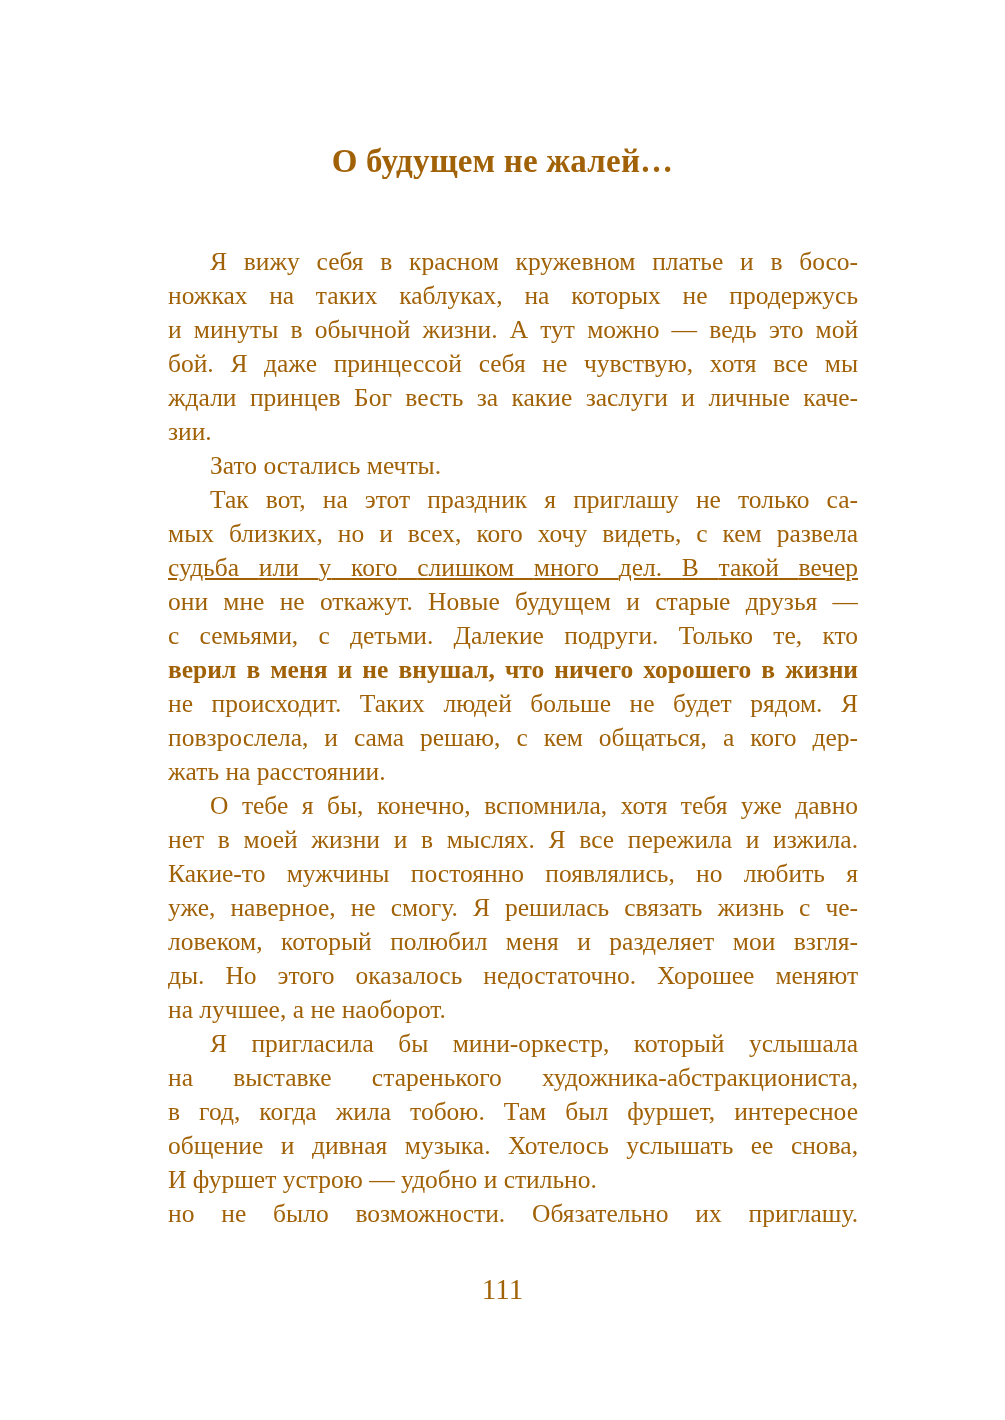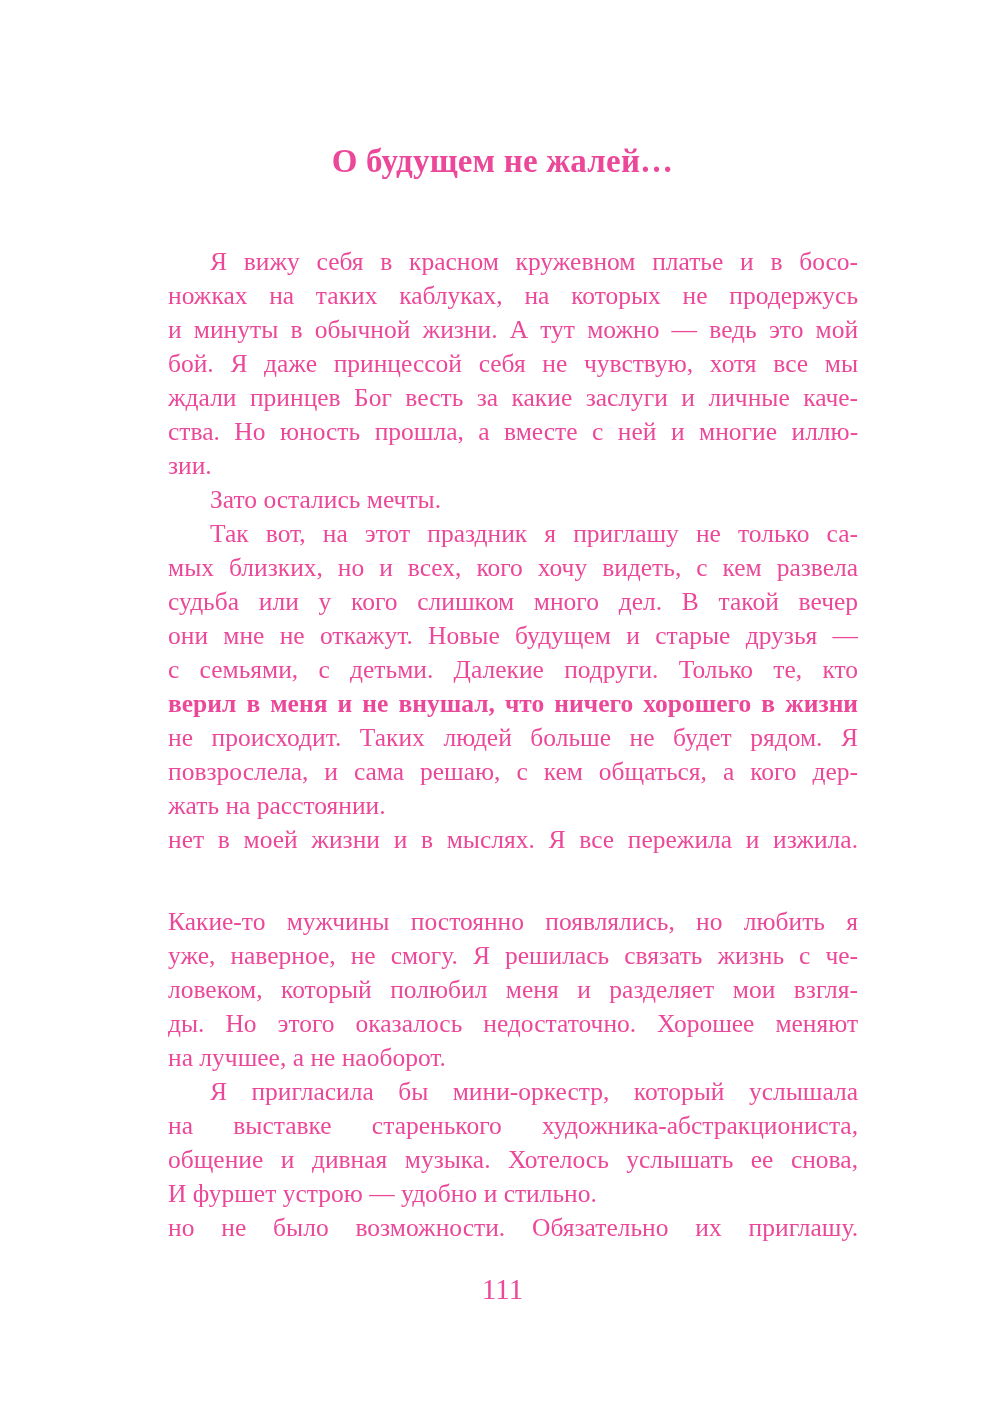--- a/index.html
+++ b/index.html
@@ -8,21 +8,21 @@
     padding: 0;
     background: #ffffff;
   }
   .page {
     position: relative;
     width: 1005px;
     height: 1420px;
     margin: 0 auto;
     background: #ffffff;
     font-family: "Liberation Serif", "DejaVu Serif", serif;
-    color: #ec4899;
+    color: #a16207;
     overflow: hidden;
   }
 
   
   .chapter-title {
     position: absolute;
     top: 120px;
     left: 0;
     width: 1005px;
     text-align: center;
@@ -92,48 +92,49 @@
   <h1 class="chapter-title">О будущем не жалей…</h1>
 
   <div class="textblock">
 
   <p class="para">
         <span class="line" style="white-space: normal;"><span class="indent"></span><span class="w">Я</span> <span class="w">вижу</span> <span class="w">себя</span> <span class="w">в</span> <span class="w">красном</span> <span class="w">кружевном</span> <span class="w">платье</span> <span class="w">и</span> <span class="w">в</span> <span class="w">босо-</span></span>
         <span class="line" style="white-space: normal;"><span class="w">ножках</span> <span class="w">на</span> <span class="w">таких</span> <span class="w">каблуках,</span> <span class="w">на</span> <span class="w">которых</span> <span class="w">не</span> <span class="w">продержусь</span></span>
         <span class="line" style="white-space: normal;"><span class="w">и</span> <span class="w">минуты</span> <span class="w">в</span> <span class="w">обычной</span> <span class="w">жизни.</span> <span class="w">А</span> <span class="w">тут</span> <span class="w">можно</span> <span class="w">—</span> <span class="w">ведь</span> <span class="w">это</span> <span class="w">мой</span></span>
         <span class="line" style="white-space: normal;"><span class="w">бой.</span> <span class="w">Я</span> <span class="w">даже</span> <span class="w">принцессой</span> <span class="w">себя</span> <span class="w">не</span> <span class="w">чувствую,</span> <span class="w">хотя</span> <span class="w">все</span> <span class="w">мы</span></span>
         <span class="line" style="white-space: normal;"><span class="w">ждали</span> <span class="w">принцев</span> <span class="w">Бог</span> <span class="w">весть</span> <span class="w">за</span> <span class="w">какие</span> <span class="w">заслуги</span> <span class="w">и</span> <span class="w">личные</span> <span class="w">каче-</span></span>
-        <span class="line" style="white-space: normal;"><span class="w">ства.</span> <span class="w">Но</span> <span class="w">юность</span> <span class="w">прошла,</span> <span class="w">а</span> <span class="w">вместе</span> <span class="w">с</span> <span class="w">ней</span> <span class="w">и</span> <span class="w">многие</span> <span class="w">иллю-</span></span>
         <span class="line flush" style="white-space: normal;"><span class="w">зии.</span></span>
       </p>
       <p class="para">
         <span class="line flush" style="white-space: normal;"><span class="indent"></span><span class="w">Зато</span> <span class="w">остались</span> <span class="w">мечты.</span></span>
       </p>
       <p class="para">
         <span class="line" style="white-space: normal;"><span class="indent"></span><span class="w">Так</span> <span class="w">вот,</span> <span class="w">на</span> <span class="w">этот</span> <span class="w">праздник</span> <span class="w">я</span> <span class="w">приглашу</span> <span class="w">не</span> <span class="w">только</span> <span class="w">са-</span></span>
         <span class="line" style="white-space: normal;"><span class="w">мых</span> <span class="w">близких,</span> <span class="w">но</span> <span class="w">и</span> <span class="w">всех,</span> <span class="w">кого</span> <span class="w">хочу</span> <span class="w">видеть,</span> <span class="w">с</span> <span class="w">кем</span> <span class="w">развела</span></span>
-        <span class="line" style="white-space: normal;"><span class="w">судьба</span> <span class="w">или</span> <span class="w">у</span> <span class="w">кого</span> <span class="w">слишком</span> <span class="w">много</span> <span class="w">дел.</span> <span class="w">В</span> <span class="w">такой</span> <span class="w">вечер</span></span>
+        <span class="line" style="white-space: normal; text-decoration: underline;"><span class="w">судьба</span> <span class="w">или</span> <span class="w">у</span> <span class="w">кого</span> <span class="w">слишком</span> <span class="w">много</span> <span class="w">дел.</span> <span class="w">В</span> <span class="w">такой</span> <span class="w">вечер</span></span>
         <span class="line" style="white-space: normal;"><span class="w">они</span> <span class="w">мне</span> <span class="w">не</span> <span class="w">откажут.</span> <span class="w">Новые</span> <span class="w">будущем</span> <span class="w">и</span> <span class="w">старые</span> <span class="w">друзья</span> <span class="w">—</span></span>
         <span class="line" style="white-space: normal;"><span class="w">с</span> <span class="w">семьями,</span> <span class="w">с</span> <span class="w">детьми.</span> <span class="w">Далекие</span> <span class="w">подруги.</span> <span class="w">Только</span> <span class="w">те,</span> <span class="w">кто</span></span>
         <span class="line" style="white-space: normal; font-weight: bold;"><span class="w">верил</span> <span class="w">в</span> <span class="w">меня</span> <span class="w">и</span> <span class="w">не</span> <span class="w">внушал,</span> <span class="w">что</span> <span class="w">ничего</span> <span class="w">хорошего</span> <span class="w">в</span> <span class="w">жизни</span></span>
         <span class="line" style="white-space: normal;"><span class="w">не</span> <span class="w">происходит.</span> <span class="w">Таких</span> <span class="w">людей</span> <span class="w">больше</span> <span class="w">не</span> <span class="w">будет</span> <span class="w">рядом.</span> <span class="w">Я</span></span>
         <span class="line" style="white-space: normal;"><span class="w">повзрослела,</span> <span class="w">и</span> <span class="w">сама</span> <span class="w">решаю,</span> <span class="w">с</span> <span class="w">кем</span> <span class="w">общаться,</span> <span class="w">а</span> <span class="w">кого</span> <span class="w">дер-</span></span>
         <span class="line flush" style="white-space: normal;"><span class="w">жать</span> <span class="w">на</span> <span class="w">расстоянии.</span></span>
       </p>
       <p class="para">
+        <span class="line" style="white-space: normal;"><span class="indent"></span><span class="w">О</span> <span class="w">тебе</span> <span class="w">я</span> <span class="w">бы,</span> <span class="w">конечно,</span> <span class="w">вспомнила,</span> <span class="w">хотя</span> <span class="w">тебя</span> <span class="w">уже</span> <span class="w">давно</span></span>
         <span class="line" style="white-space: normal;"><span class="w">нет</span> <span class="w">в</span> <span class="w">моей</span> <span class="w">жизни</span> <span class="w">и</span> <span class="w">в</span> <span class="w">мыслях.</span> <span class="w">Я</span> <span class="w">все</span> <span class="w">пережила</span> <span class="w">и</span> <span class="w">изжила.</span></span>
-        <span class="line" style="white-space: normal; margin-top: 48px;"><span class="w">Какие-то</span> <span class="w">мужчины</span> <span class="w">постоянно</span> <span class="w">появлялись,</span> <span class="w">но</span> <span class="w">любить</span> <span class="w">я</span></span>
+        <span class="line" style="white-space: normal;"><span class="w">Какие-то</span> <span class="w">мужчины</span> <span class="w">постоянно</span> <span class="w">появлялись,</span> <span class="w">но</span> <span class="w">любить</span> <span class="w">я</span></span>
         <span class="line" style="white-space: normal;"><span class="w">уже,</span> <span class="w">наверное,</span> <span class="w">не</span> <span class="w">смогу.</span> <span class="w">Я</span> <span class="w">решилась</span> <span class="w">связать</span> <span class="w">жизнь</span> <span class="w">с</span> <span class="w">че-</span></span>
         <span class="line" style="white-space: normal;"><span class="w">ловеком,</span> <span class="w">который</span> <span class="w">полюбил</span> <span class="w">меня</span> <span class="w">и</span> <span class="w">разделяет</span> <span class="w">мои</span> <span class="w">взгля-</span></span>
         <span class="line" style="white-space: normal;"><span class="w">ды.</span> <span class="w">Но</span> <span class="w">этого</span> <span class="w">оказалось</span> <span class="w">недостаточно.</span> <span class="w">Хорошее</span> <span class="w">меняют</span></span>
         <span class="line flush" style="white-space: normal;"><span class="w">на</span> <span class="w">лучшее,</span> <span class="w">а</span> <span class="w">не</span> <span class="w">наоборот.</span></span>
       </p>
       <p class="para">
         <span class="line" style="white-space: normal;"><span class="indent"></span><span class="w">Я</span> <span class="w">пригласила</span> <span class="w">бы</span> <span class="w">мини-оркестр,</span> <span class="w">который</span> <span class="w">услышала</span></span>
         <span class="line" style="white-space: normal;"><span class="w">на</span> <span class="w">выставке</span> <span class="w">старенького</span> <span class="w">художника-абстракциониста,</span></span>
+        <span class="line" style="white-space: normal;"><span class="w">в</span> <span class="w">год,</span> <span class="w">когда</span> <span class="w">жила</span> <span class="w">тобою.</span> <span class="w">Там</span> <span class="w">был</span> <span class="w">фуршет,</span> <span class="w">интересное</span></span>
         <span class="line" style="white-space: normal;"><span class="w">общение</span> <span class="w">и</span> <span class="w">дивная</span> <span class="w">музыка.</span> <span class="w">Хотелось</span> <span class="w">услышать</span> <span class="w">ее</span> <span class="w">снова,</span></span>
         <span class="line flush" style="white-space: normal;"><span class="w">И</span> <span class="w">фуршет</span> <span class="w">устрою</span> <span class="w">—</span> <span class="w">удобно</span> <span class="w">и</span> <span class="w">стильно.</span></span>
         <span class="line" style="white-space: normal;"><span class="w">но</span> <span class="w">не</span> <span class="w">было</span> <span class="w">возможности.</span> <span class="w">Обязательно</span> <span class="w">их</span> <span class="w">приглашу.</span></span>
       </p>
     </div>
 
   <div class="folio">111</div>
 
 </div>
 

